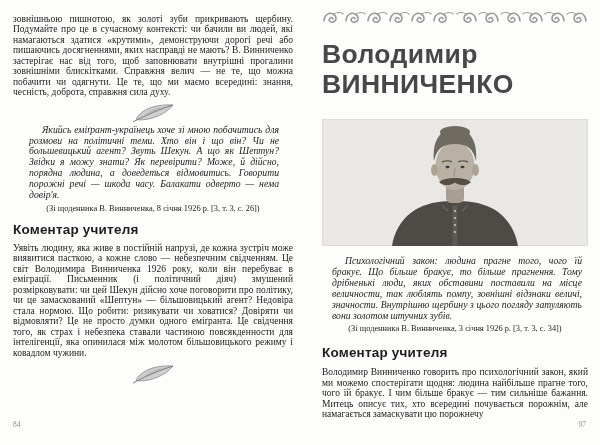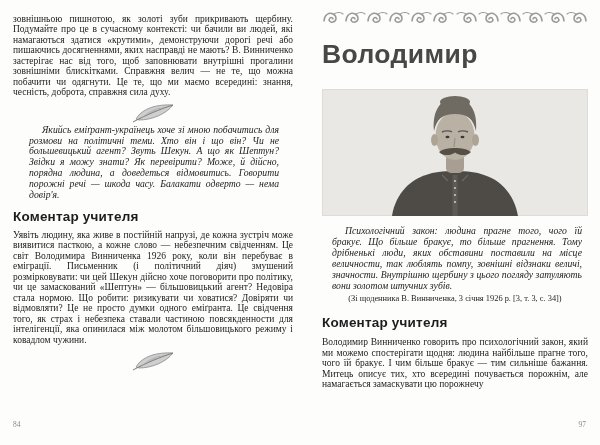--- a/index.html
+++ b/index.html
@@ -70,20 +70,21 @@
     <p class="body-text lp-para1">зовнішньою пишнотою, як золоті зуби прикривають щербину. Подумайте про це в сучасному контексті: чи бачили ви людей, які намагаються здатися «крутими», демонструючи дорогі речі або пишаючись досягненнями, яких насправді не мають? В. Винниченко застерігає нас від того, щоб заповнювати внутрішні прогалини зовнішніми блискітками. Справжня велич — не те, що можна побачити чи одягнути. Це те, що ми маємо всередині: знання, чесність, доброта, справжня сила духу.</p>
 
     <svg class="divider lp-divider1" viewBox="0 0 46 20">
       <path d="M6,16 C12,5 28,1 43,2 C36,11 22,17 9,17 Z" fill="#cfcfcf" stroke="#8d8d8d" stroke-width="0.8"></path>
       <path d="M3,19 C14,13 30,6 43,2" fill="none" stroke="#7a7a7a" stroke-width="1"></path>
       <path d="M14,13 C18,9 24,6 30,5 M11,15 C16,12 21,9 26,7 M18,11 C23,8 29,5 35,4" fill="none" stroke="#a6a6a6" stroke-width="0.5"></path>
     </svg>
 
     <p class="quote justified lp-quote">Якийсь еміґрант-українець хоче зі мною побачитись для розмови на політичні теми. Хто він і що він? Чи не большевицький агент? Звуть Шекун. А що як Шептун? Звідки я можу знати? Як перевірити? Може, й дійсно, порядна людина, а доведеться відмовитись. Говорити порожні речі — шкода часу. Балакати одверто — нема довір'я.</p>
 
+    <p class="attribution">(Зі щоденника В. Винниченка, 8 січня 1926 р. [3, т. 3, с. 26])</p>
 
     <h2 class="heading lp-heading">Коментар учителя</h2>
 
     <p class="body-text lp-para2">Уявіть людину, яка живе в постійній напрузі, де кожна зустріч може виявитися пасткою, а кожне слово — небезпечним свідченням. Це світ Володимира Винниченка 1926 року, коли він перебуває в еміграції. Письменник (і політичний діяч) змушений розмірковувати: чи цей Шекун дійсно хоче поговорити про політику, чи це замаскований «Шептун» — більшовицький агент? Недовіра стала нормою. Що робити: ризикувати чи ховатися? Довіряти чи відмовляти? Це не просто думки одного еміґранта. Це свідчення того, як страх і небезпека ставали частиною повсякденности для інтелігенції, яка опинилася між молотом більшовицького режиму і ковадлом чужини.</p>
 
     <svg class="divider lp-divider2" viewBox="0 0 46 20">
       <path d="M6,16 C12,5 28,1 43,2 C36,11 22,17 9,17 Z" fill="#cfcfcf" stroke="#8d8d8d" stroke-width="0.8"></path>
       <path d="M3,19 C14,13 30,6 43,2" fill="none" stroke="#7a7a7a" stroke-width="1"></path>
       <path d="M14,13 C18,9 24,6 30,5 M11,15 C16,12 21,9 26,7 M18,11 C23,8 29,5 35,4" fill="none" stroke="#a6a6a6" stroke-width="0.5"></path>
     </svg>
@@ -110,21 +111,21 @@
       <g transform="translate(266,0) scale(-1,1)">
         <use href="#curl" x="1"></use>
           <use href="#curl" x="23"></use>
           <use href="#curl" x="45"></use>
         <use href="#curl" x="67"></use>
           <use href="#curl" x="89"></use>
           <use href="#curl" x="111"></use>
       </g>
     </svg>
 
-    <h1 class="title rp-title"><span>Володимир</span><br></h1>
+    <h1 class="title rp-title"><span>Володимир</span><br><span>ВИННИЧЕНКО</span></h1>
 
     <svg class="photo rp-photo" viewBox="0 0 266 127">
       <rect x="0" y="0" width="266" height="127" fill="#e9e8e5"></rect>
       <rect x="0" y="0" width="266" height="127" fill="none" stroke="#dddcd8" stroke-width="2"></rect>
 
       <path d="M70,127 C74,103 90,90 104,86 C112,83 120,82 133,82 C146,82 154,83 162,86 C176,90 192,103 196,127 Z" fill="#4e4b47"></path>
 
       <rect x="124" y="64" width="18" height="20" rx="5" fill="#a89f92"></rect>
 
       <rect x="130.5" y="86" width="5" height="41" fill="#5d5a55"></rect>

